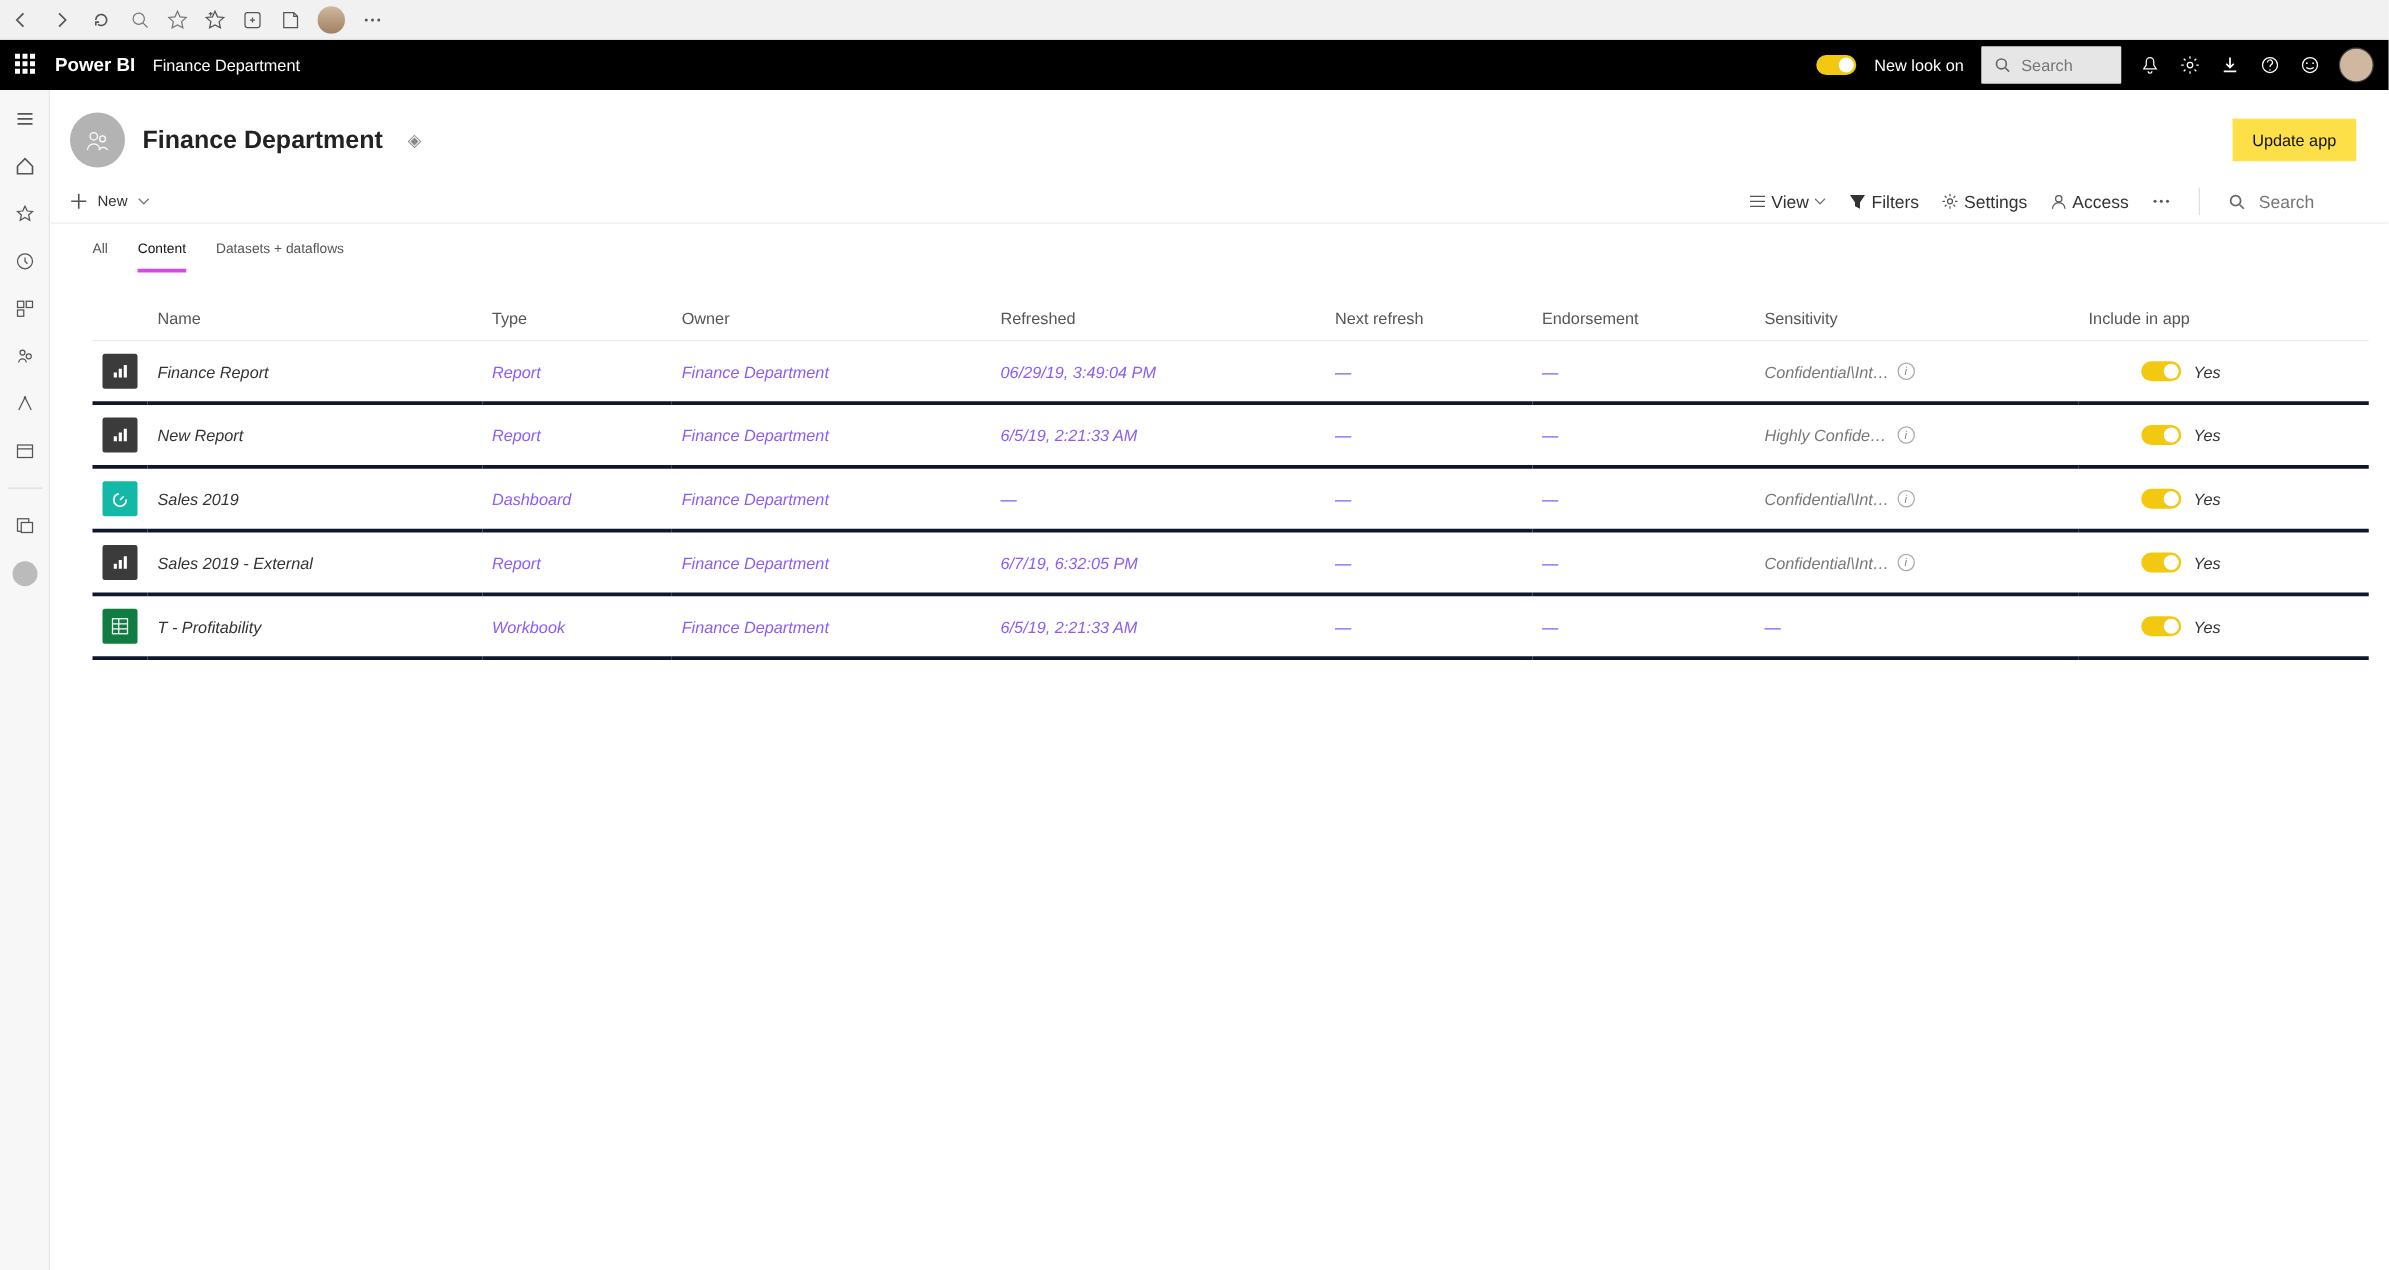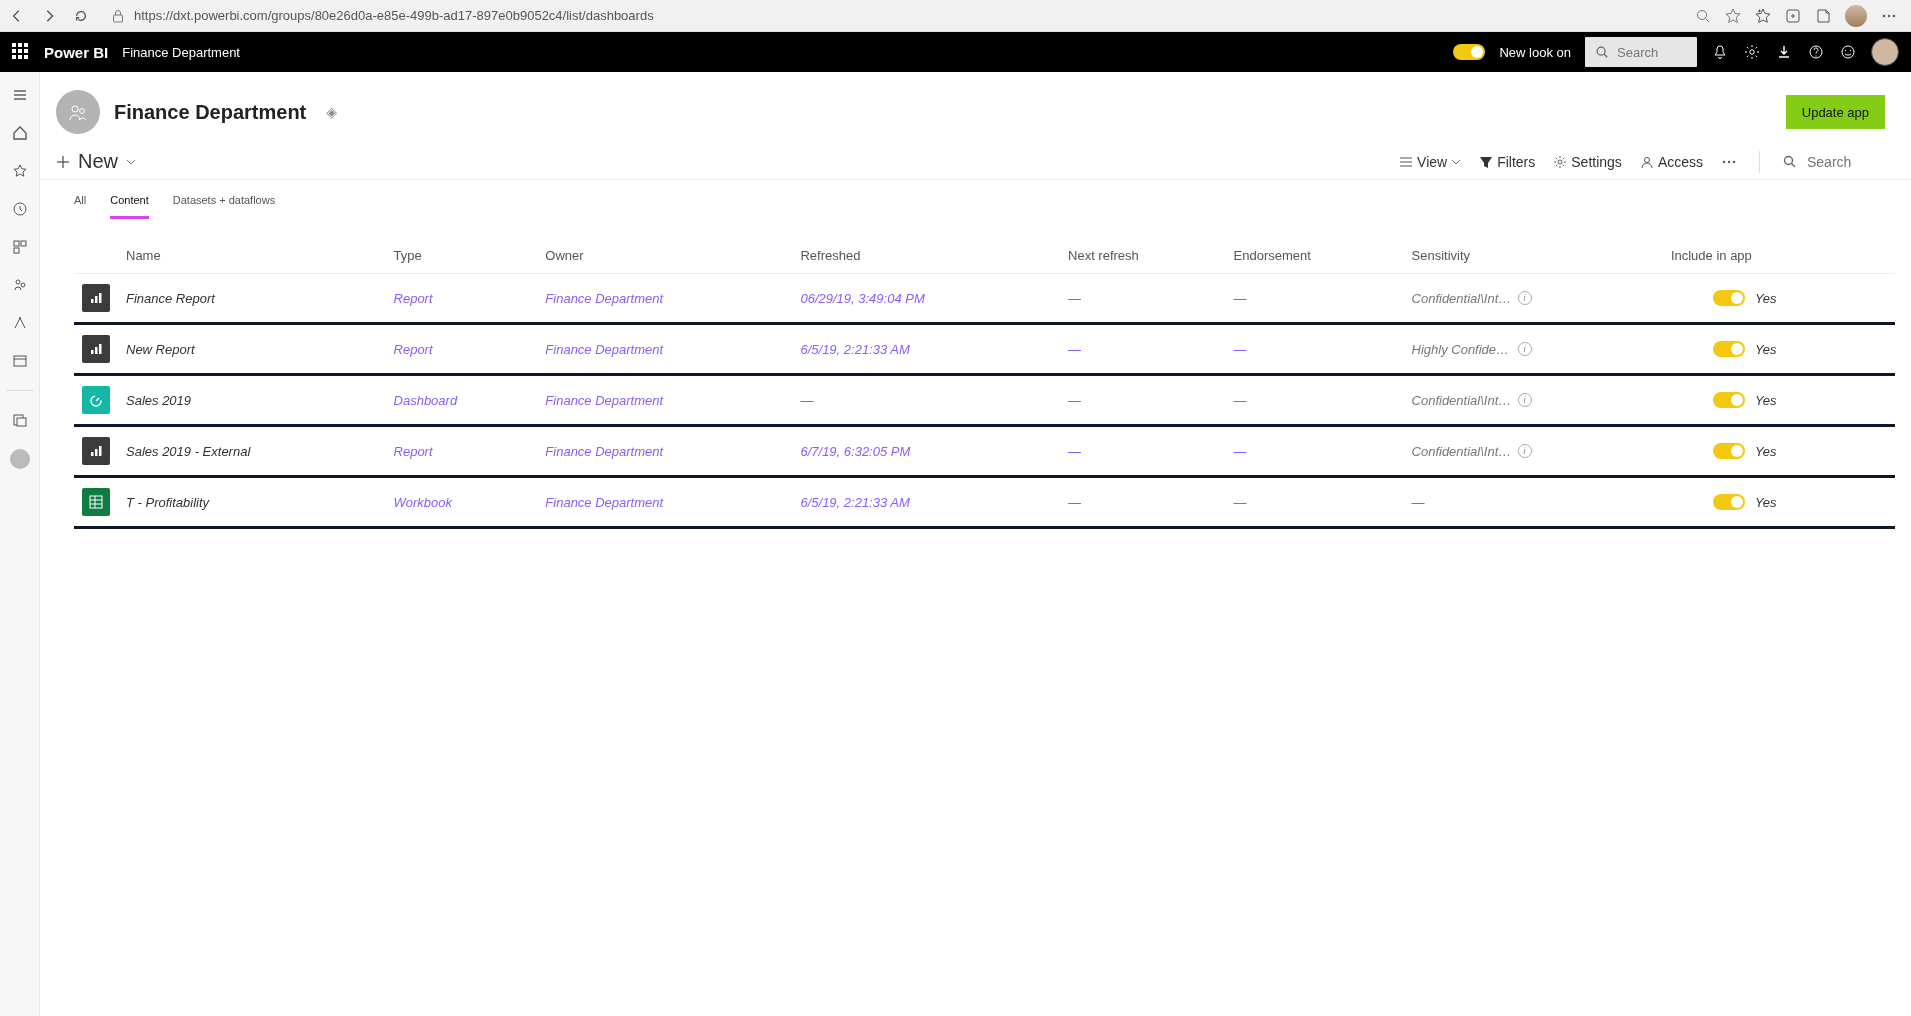--- a/index.html
+++ b/index.html
@@ -31,24 +31,24 @@
 .left-rail { width:40px; background:#f7f7f7; border-right:1px solid #e6e6e6; display:flex; flex-direction:column; align-items:center; padding-top:14px; gap:20px;}
 .left-rail .rail-icon { width:18px; height:18px; color:#555; cursor:pointer; display:flex; align-items:center; justify-content:center;}
 .left-rail .divider { width:28px; height:1px; background:#ddd; }
 .rail-avatar { width:20px; height:20px; border-radius:50%; background:#bbb; }
 
 .main { flex:1; padding:0 0 0 0; }
 .workspace-hdr { display:flex; align-items:center; padding:18px 26px 8px 16px; gap:14px;}
 .workspace-ava { width:44px; height:44px; border-radius:50%; background:#b3b3b3; display:flex; align-items:center; justify-content:center;}
 .workspace-title { font-size:20px; font-weight:600; color:#222; }
 .diamond { color:#888; font-size:14px; margin-left:6px;}
-.update-btn { margin-left:auto; background:#84cc16; color:#111; height:34px; padding:0 16px; border:none; font-size:13px; cursor:pointer;}
+.update-btn { margin-left:auto; background:#fde047; color:#111; height:34px; padding:0 16px; border:none; font-size:13px; cursor:pointer;}
 
 .toolbar { display:flex; align-items:center; padding:8px 14px 6px 16px; gap:18px; border-bottom:1px solid #eee;}
-.new-btn { display:flex; align-items:center; gap:8px; color:#333; cursor:pointer; font-size:20px;}
+.new-btn { display:flex; align-items:center; gap:8px; color:#333; cursor:pointer; font-size:12px;}
 .toolbar .spacer { flex:1; }
 .tb-item { display:flex; align-items:center; gap:4px; color:#333; cursor:pointer; font-size:14px;}
 .tb-sep { width:1px; height:22px; background:#e0e0e0; margin:0 4px;}
 .search-inline { display:flex; align-items:center; gap:10px; color:#666;}
 .search-inline input { border:none; outline:none; font-size:14px; color:#333; width:90px;}
 
 .tabs { display:flex; gap:24px; padding:8px 0 0 34px; border-bottom:1px solid transparent; }
 .tab { padding:6px 0 10px 0; color:#555; cursor:pointer; font-size:11px; }
 .tab.active { color:#111; border-bottom:3px solid #d946ef; font-weight:500;}
 
@@ -81,27 +81,20 @@
     <svg width="14" height="14" viewBox="0 0 16 16">
         <path d="M6 2 L12 8 L6 14" stroke="#555" stroke-width="1.6" fill="none"></path>
       </svg>
   </div>
   <div class="nav-btn">
     <svg width="14" height="14" viewBox="0 0 16 16">
         <path d="M3 8a5 5 0 1 1 2 4" stroke="#555" stroke-width="1.5" fill="none"></path>
         <path d="M3 13 v-3 h3" stroke="#555" stroke-width="1.5" fill="none"></path>
       </svg>
   </div>
-  <div class="url">
-    <svg width="12" height="14" viewBox="0 0 12 14">
-        <rect x="1.5" y="6" width="9" height="7" rx="1" stroke="#777" fill="none"></rect>
-        <path d="M3.5 6 V4 a2.5 2.5 0 0 1 5 0 V6" stroke="#777" fill="none"></path>
-      </svg>
-    <span>https://dxt.powerbi.com/groups/80e26d0a-e85e-499b-ad17-897e0b9052c4/list/dashboards</span>
-  </div>
   <div class="browser-icons">
     <svg width="16" height="16" viewBox="0 0 16 16">
         <circle cx="7" cy="7" r="4.5" stroke="#777" fill="none"></circle>
         <line x1="10.5" y1="10.5" x2="14" y2="14" stroke="#777"></line>
       </svg>
     <svg width="16" height="16" viewBox="0 0 16 16">
         <path d="M8 1 l2 4.5 5 .5-3.7 3.3 1 5L8 12l-4.3 2.3 1-5L1 6l5-.5z" stroke="#777" fill="none"></path>
       </svg>
     <svg width="16" height="16" viewBox="0 0 16 16">
         <path d="M8 1 l2 4.5 5 .5-3.7 3.3 1 5L8 12l-4.3 2.3 1-5L1 6l5-.5z" stroke="#555" fill="none"></path>

